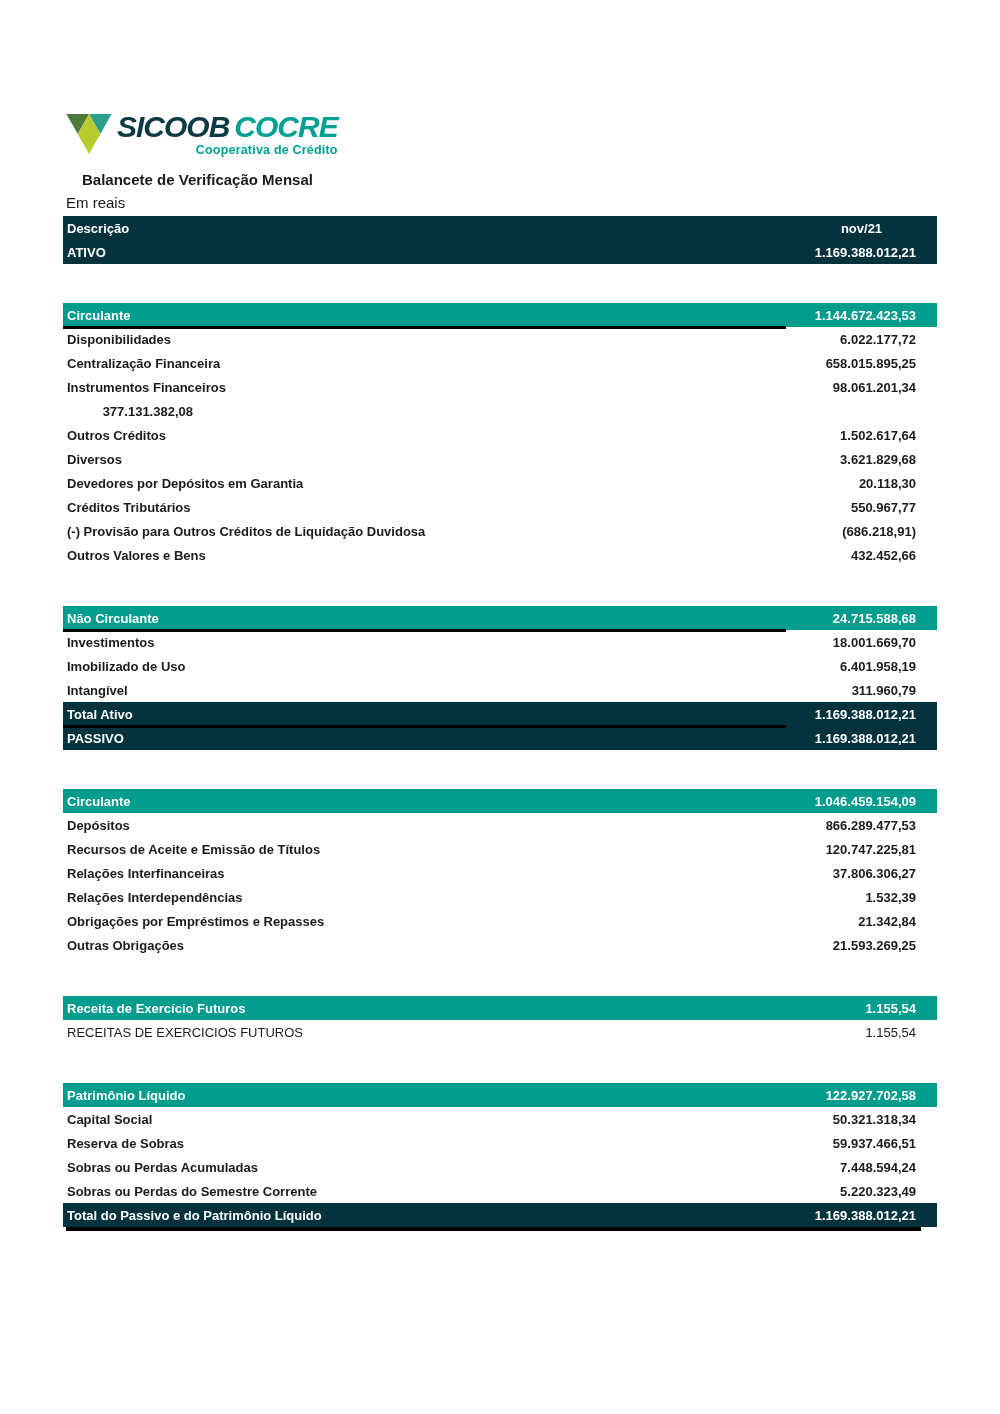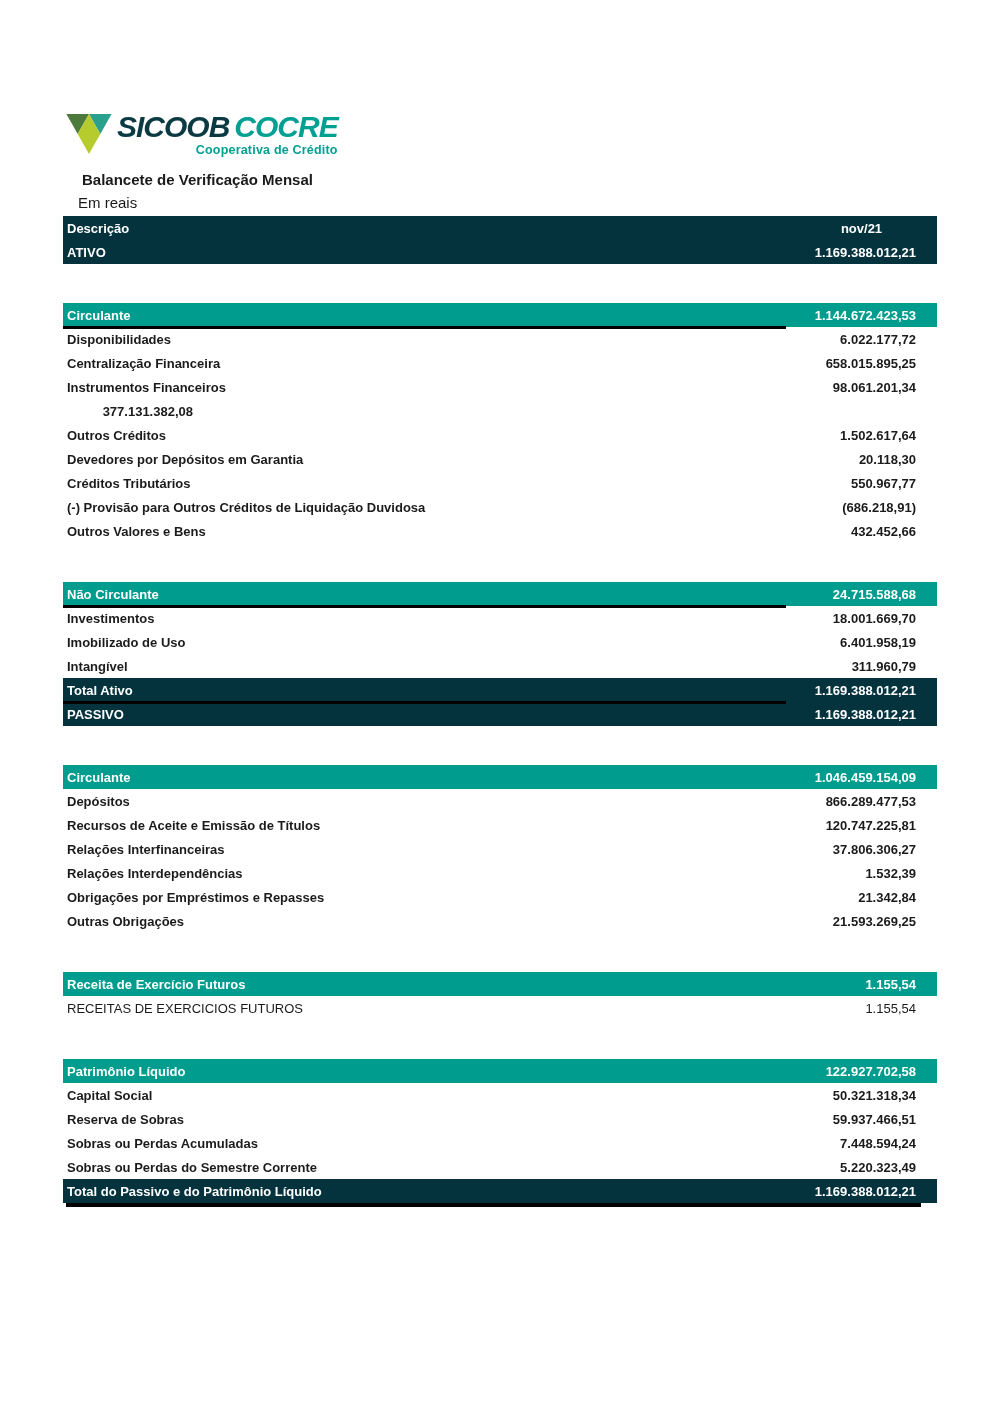--- a/index.html
+++ b/index.html
@@ -51,21 +51,21 @@
   .doc-title{
     position:absolute;
     left:66px; top:171px;
     font-size:15px;
     font-weight:bold;
     color:#1a1a1a;
     margin-left:16px;
   }
   .doc-subtitle{
     position:absolute;
-    left:78px; top:194px;
+    left:66px; top:194px;
     font-size:15px;
     font-weight:normal;
     color:#1a1a1a;
   }
   .table{
     position:absolute;
     left:63px; top:216px;
     width:874px;
   }
   .row{
@@ -150,20 +150,24 @@
         <div class="cell val">98.061.201,34</div>
       </div>
       <div class="row plain">
         <div class="cell val">377.131.382,08</div>
       </div>
       <div class="row plain">
         <div class="cell desc">Outros Créditos</div>
         <div class="cell val">1.502.617,64</div>
       </div>
       <div class="row plain">
+        <div class="cell desc">Diversos</div>
+        <div class="cell val">3.621.829,68</div>
+      </div>
+      <div class="row plain">
         <div class="cell desc">Devedores por Depósitos em Garantia</div>
         <div class="cell val">20.118,30</div>
       </div>
       <div class="row plain">
         <div class="cell desc">Créditos Tributários</div>
         <div class="cell val">550.967,77</div>
       </div>
       <div class="row plain">
         <div class="cell desc">(-) Provisão para Outros Créditos de Liquidação Duvidosa</div>
         <div class="cell val">(686.218,91)</div>

